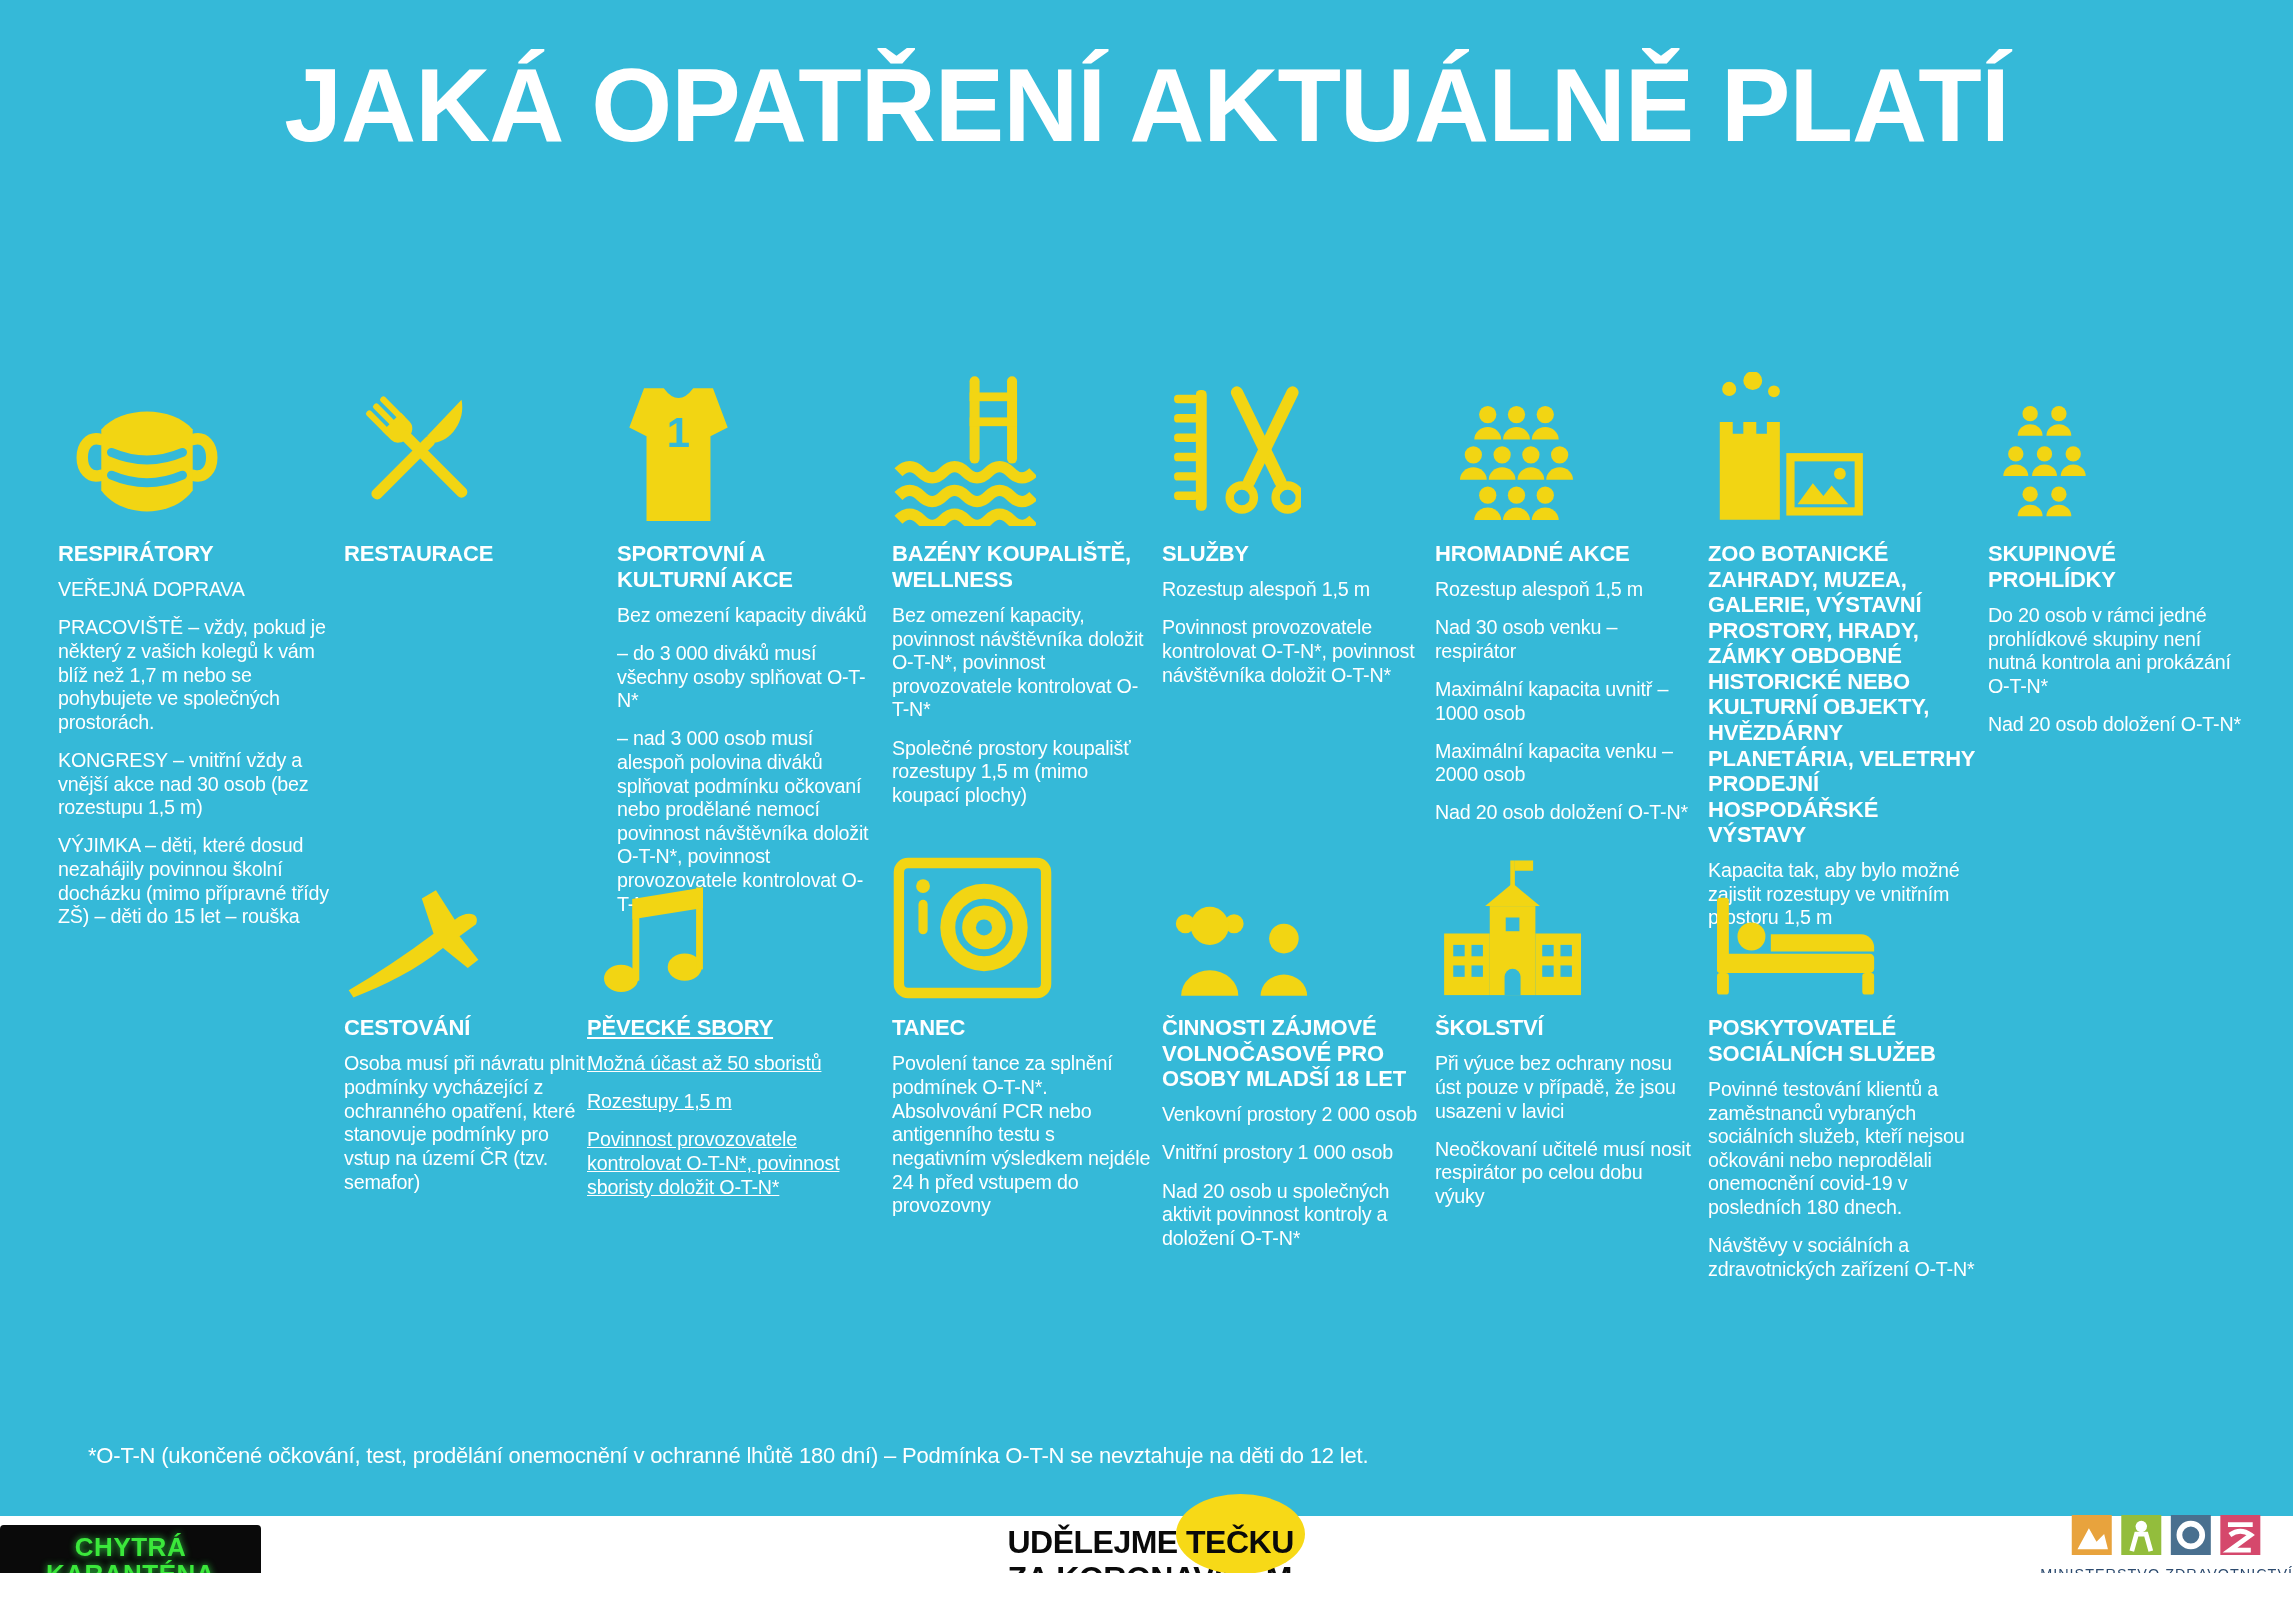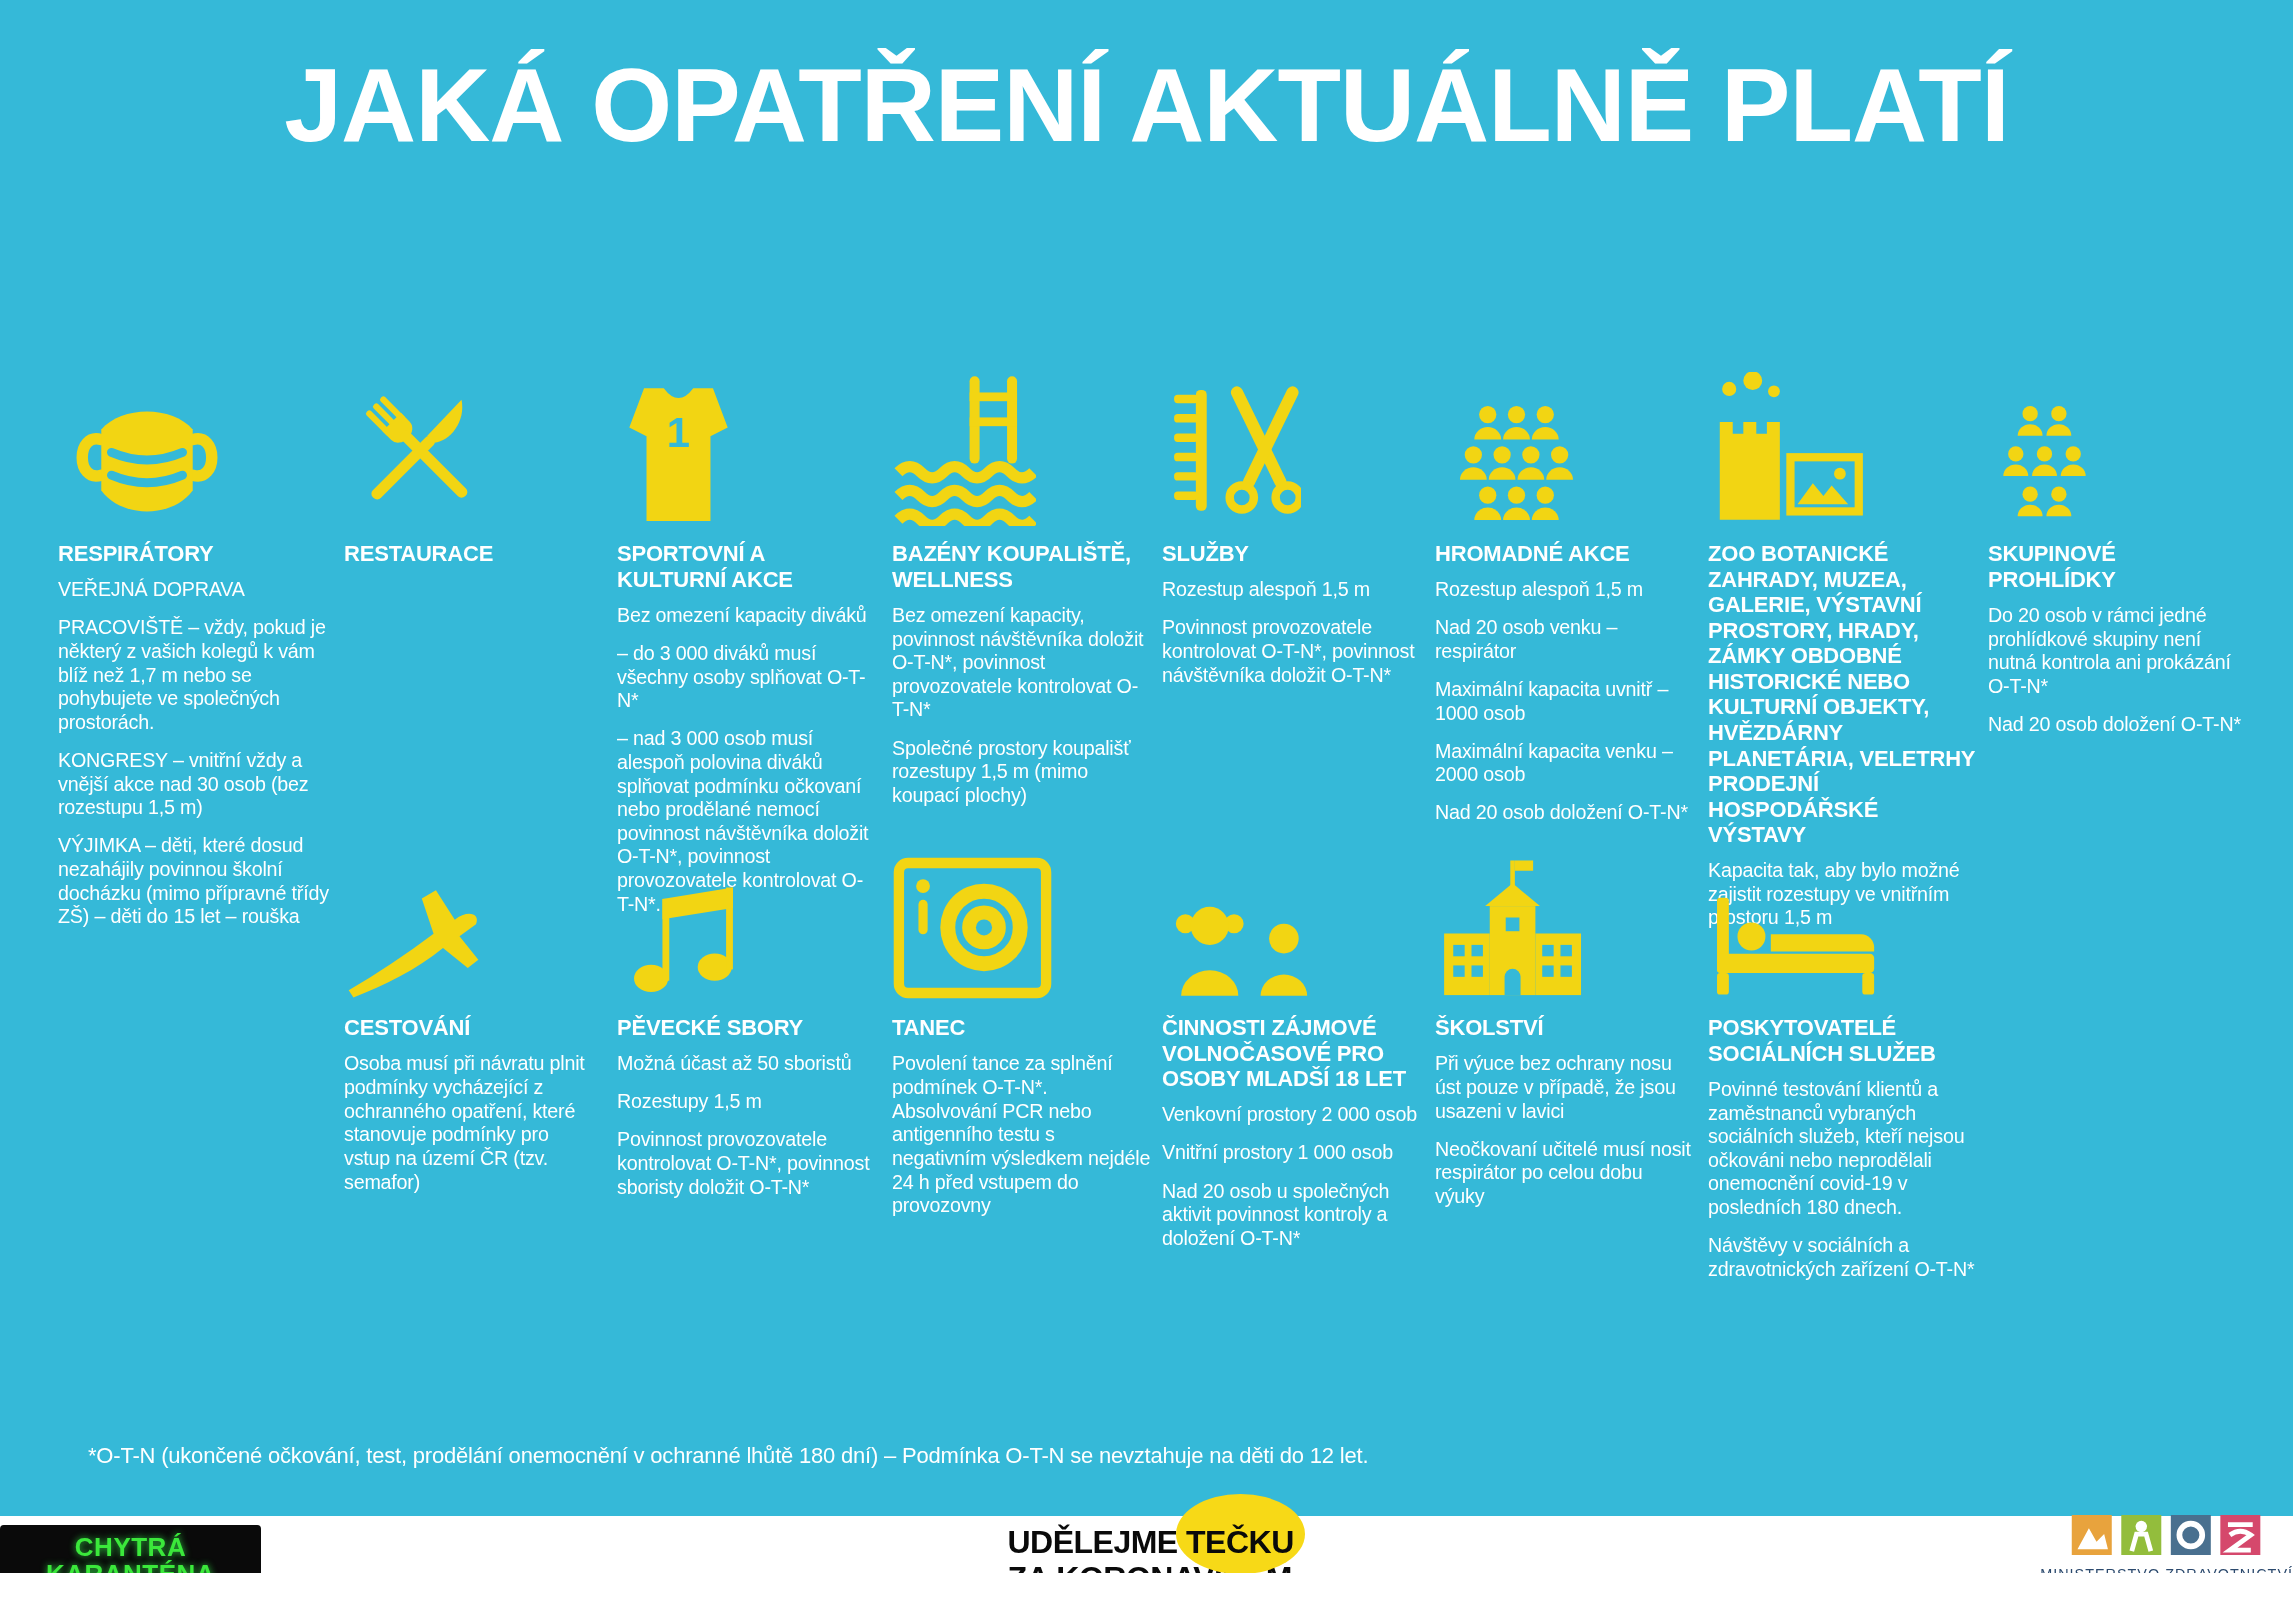--- a/index.html
+++ b/index.html
@@ -177,21 +177,21 @@
             <path d="M41,124 a14,13 0 0 1 28,0 Z"></path>
           <circle cx="85" cy="98" r="9"></circle>
             <path d="M71,124 a14,13 0 0 1 28,0 Z"></path>
           <circle cx="115" cy="98" r="9"></circle>
             <path d="M101,124 a14,13 0 0 1 28,0 Z"></path>
         </g>
       </svg>
     </div>
     <h2>HROMADNÉ AKCE</h2>
     <p>Rozestup alespoň 1,5 m</p>
-    <p>Nad 20 osob venku – respirátor</p>
+    <p>Nad 30 osob venku – respirátor</p>
     <p>Maximální kapacita uvnitř – 1000 osob</p>
     <p>Maximální kapacita venku – 2000 osob</p>
     <p>Nad 20 osob doložení O-T-N*</p>
   </div>
 
   <div class="sec" style="left:1708px;top:363px;width:274px;">
     <div class="icon-box">
       <svg width="159" height="154" viewBox="0 0 135 130">
         <g fill="#F2D513">
           <circle cx="18" cy="14" r="6"></circle>
@@ -237,21 +237,21 @@
   <div class="sec row2" style="left:344px;top:832px;width:252px;">
     <div class="icon-box">
       <svg width="165" height="123" viewBox="0 0 140 104">
         <path d="M4,96 C28,82 52,66 76,48 L66,18 L78,11 L94,36 C104,28 116,30 112,40 L98,50 L114,70 L105,77 L84,60 C62,78 34,92 8,102 Z" fill="#F2D513"></path>
       </svg>
     </div>
     <h2>CESTOVÁNÍ</h2>
     <p>Osoba musí při návratu plnit podmínky vycházející z ochranného opatření, které stanovuje podmínky pro vstup na území ČR (tzv. semafor)</p>
   </div>
 
-  <div class="sec row2" style="left:617px;top:832px;width:257px;">
+  <div class="sec row2" style="left:587px;top:832px;width:257px;text-decoration:underline;">
     <div class="icon-box">
       <svg width="125" height="134" viewBox="0 0 110 112">
         <g fill="#F2D513">
           <ellipse cx="30" cy="96" rx="15" ry="12"></ellipse>
           <ellipse cx="86" cy="86" rx="15" ry="12"></ellipse>
           <rect x="40" y="26" width="6" height="72"></rect>
           <rect x="96" y="16" width="6" height="72"></rect>
           <path d="M40,26 L102,16 L102,34 L40,44 Z"></path>
         </g>
       </svg>

